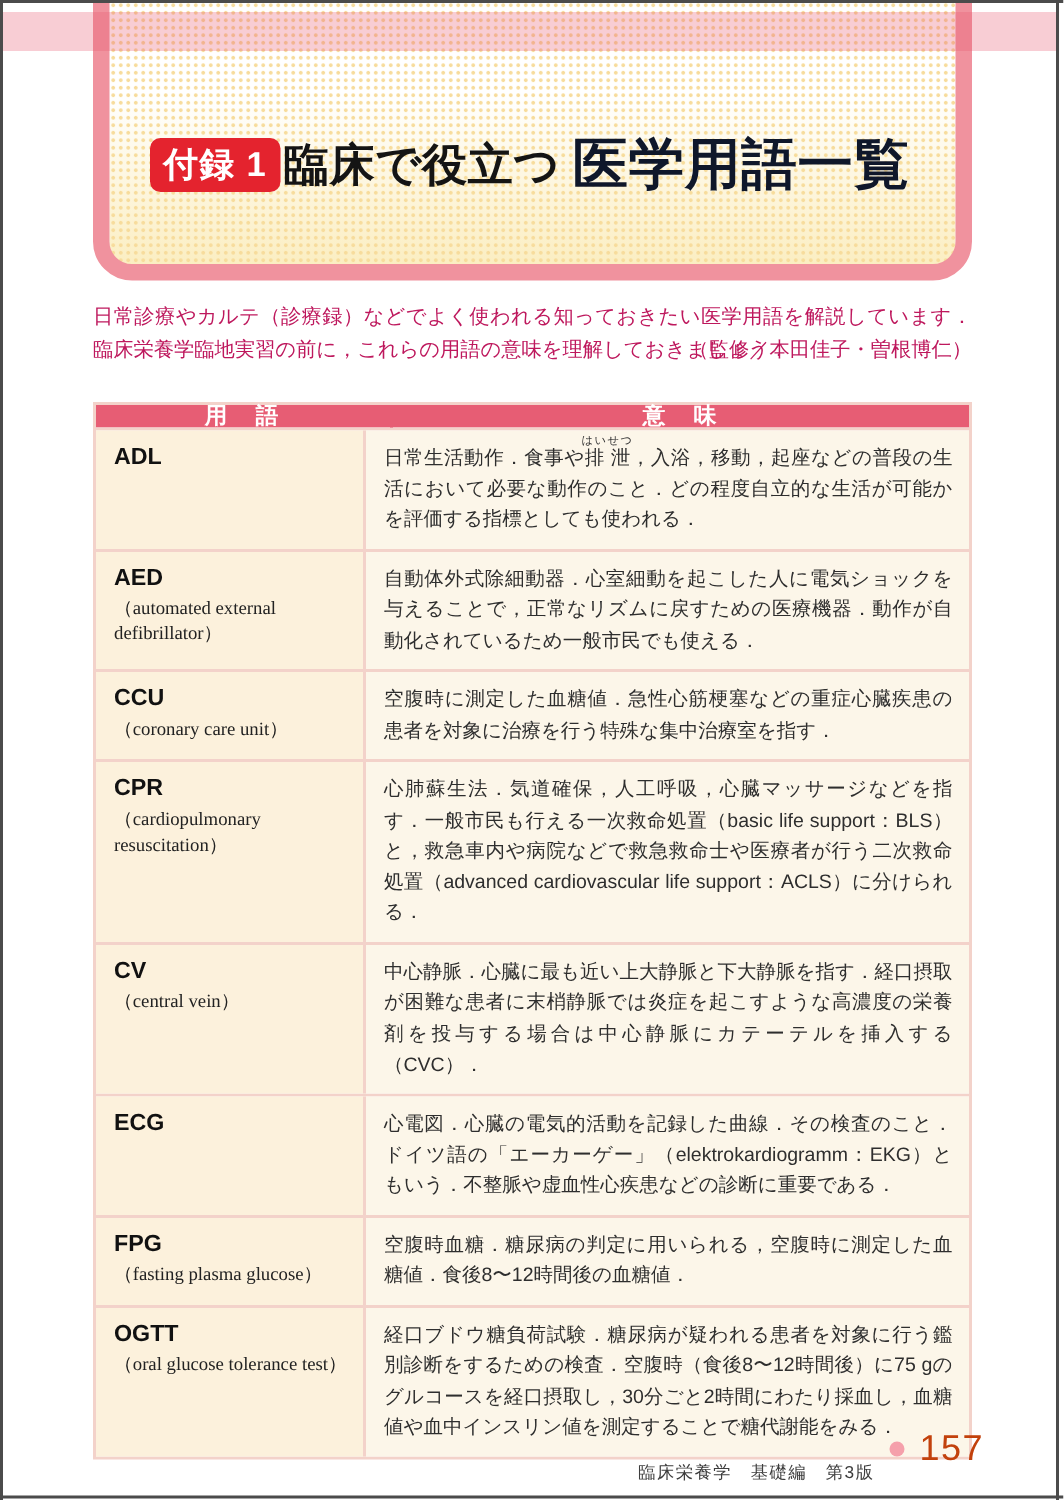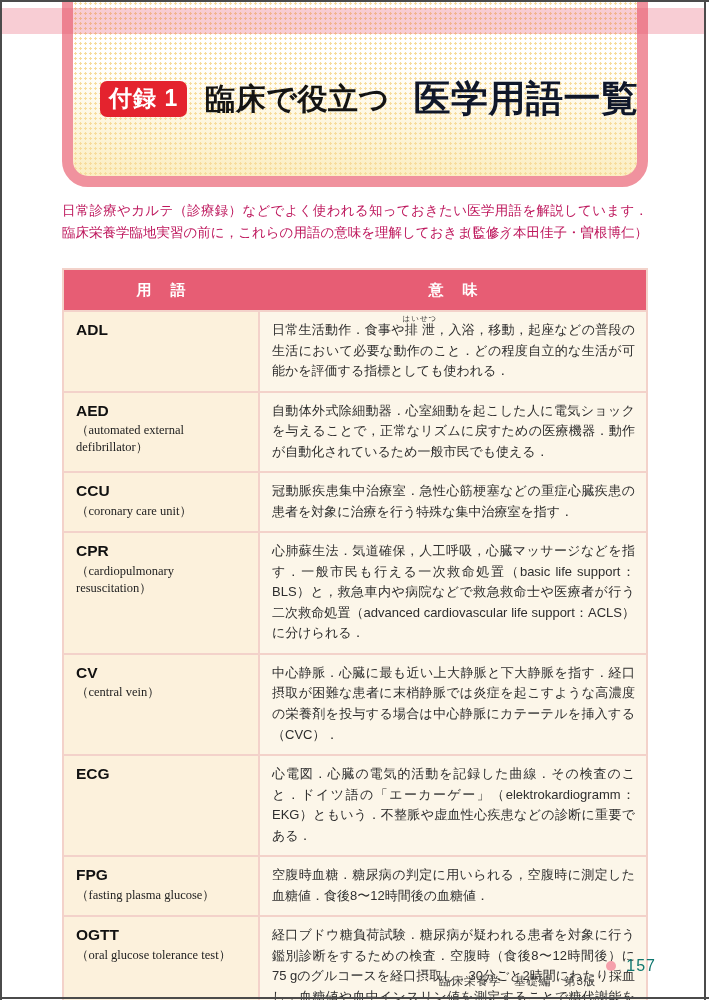--- a/index.html
+++ b/index.html
@@ -28,22 +28,22 @@
     border:11px solid var(--card-border,#f0929e);
     border-radius:26px;
     background-image:
       radial-gradient(var(--dot-yellow,#f7dc9c) 1.1px, rgba(255,255,255,0) 1.4px),
       linear-gradient(180deg, rgba(251,238,194,0) 45%, #fbeec2 100%);
     background-size:5px 5px, 100% 100%;
     background-color:#ffffff;
     z-index:2;
   }
   .title-row{
-    position:absolute;left:100px;top:77px;height:44px;z-index:4;
-    display:flex;align-items:center;gap:18px;white-space:nowrap;
+    position:absolute;left:100px;top:88px;height:44px;z-index:4;
+    display:flex;align-items:center;gap:2px;white-space:nowrap;
   }
   .badge{
     background:var(--badge-red,#e4232e);color:#ffffff;
     font-size:23px;font-weight:bold;line-height:1;
     padding:6px 9px 7px;border-radius:7px;letter-spacing:1px;
   }
   .title-small{font-size:30px;font-weight:800;color:#141414;letter-spacing:0.5px;}
   .title-large{font-size:37px;font-weight:900;color:#0f172a;letter-spacing:0.5px;margin-left:6px;}
 
   
@@ -58,27 +58,27 @@
     position:absolute;left:62px;top:268px;width:586px;z-index:4;
     border:2px solid var(--table-border,#f3d2ca);
     box-sizing:border-box;
   }
   .thead{
     display:flex;background:var(--header-row-bg,#e75d74);color:#ffffff;
     font-weight:bold;font-size:15px;
   }
   .thead .th{
     display:flex;align-items:center;justify-content:center;
-    height:40px;letter-spacing:2px;
+    height:15px;letter-spacing:2px;
   }
   .th-term{width:196px;border-right:2px solid var(--header-row-bg,#e75d74);}
   .th-meaning{flex:1;}
   .row{display:flex;border-top:2px solid var(--table-border,#f3d2ca);}
   .cell-term{
-    width:196px;box-sizing:border-box;
+    width:180px;box-sizing:border-box;
     background:var(--term-cell-bg,#fcf1dc);
     padding:8px 10px 9px 12px;
     border-right:2px solid var(--table-border,#f3d2ca);
   }
   .term-abbr{font-size:15.5px;font-weight:bold;color:#111;line-height:1.25;}
   .term-full{
     font-family:"Liberation Serif","DejaVu Serif",serif;
     font-size:12.5px;color:#222;line-height:1.35;margin-top:2px;
   }
   .cell-meaning{
@@ -93,21 +93,21 @@
   
   .footer{
     position:absolute;right:53px;top:942px;z-index:4;
     display:flex;align-items:center;gap:10px;white-space:nowrap;
   }
   .book-title{font-size:11.5px;color:#3d3d3d;letter-spacing:1px;margin-top:32px;}
   .footer-dot{
     width:10px;height:10px;border-radius:50%;
     background:var(--footer-dot,#f5a0ab);
   }
-  .page-number{font-size:16px;color:#0f766e;letter-spacing:1px;}
+  .page-number{font-size:24px;color:#c2410c;letter-spacing:1px;}
 </style>
 </head>
 <body>
 
 <div class="edge edge-top"></div>
 <div class="edge edge-left"></div>
 <div class="edge edge-right"></div>
 <div class="edge edge-bottom"></div>
 
 <div class="header-card"></div>
@@ -148,21 +148,21 @@
       <span>自動体外式除細動器．心室細動を起こした人に電気ショックを与えることで，正常なリズムに戻すための医療機器．動作が自動化されているため一般市民でも使える．</span>
     </div>
   </div>
 
   <div class="row">
     <div class="cell-term">
       <div class="term-abbr">CCU</div>
       <div class="term-full">（coronary care unit）</div>
     </div>
     <div class="cell-meaning">
-      <span>冠動脈疾患集中治療室．急性心筋梗塞などの重症心臓疾患の患者を対象に治療を行う特殊な集中治療室を指す．</span>
+      <span>空腹時に測定した血糖値．急性心筋梗塞などの重症心臓疾患の患者を対象に治療を行う特殊な集中治療室を指す．</span>
     </div>
   </div>
 
   <div class="row">
     <div class="cell-term">
       <div class="term-abbr">CPR</div>
       <div class="term-full">（cardiopulmonary resuscitation）</div>
     </div>
     <div class="cell-meaning">
       <span>心肺蘇生法．気道確保，人工呼吸，心臓マッサージなどを指す．一般市民も行える一次救命処置（basic life support：BLS）と，救急車内や病院などで救急救命士や医療者が行う二次救命処置（advanced cardiovascular life support：ACLS）に分けられる．</span>

